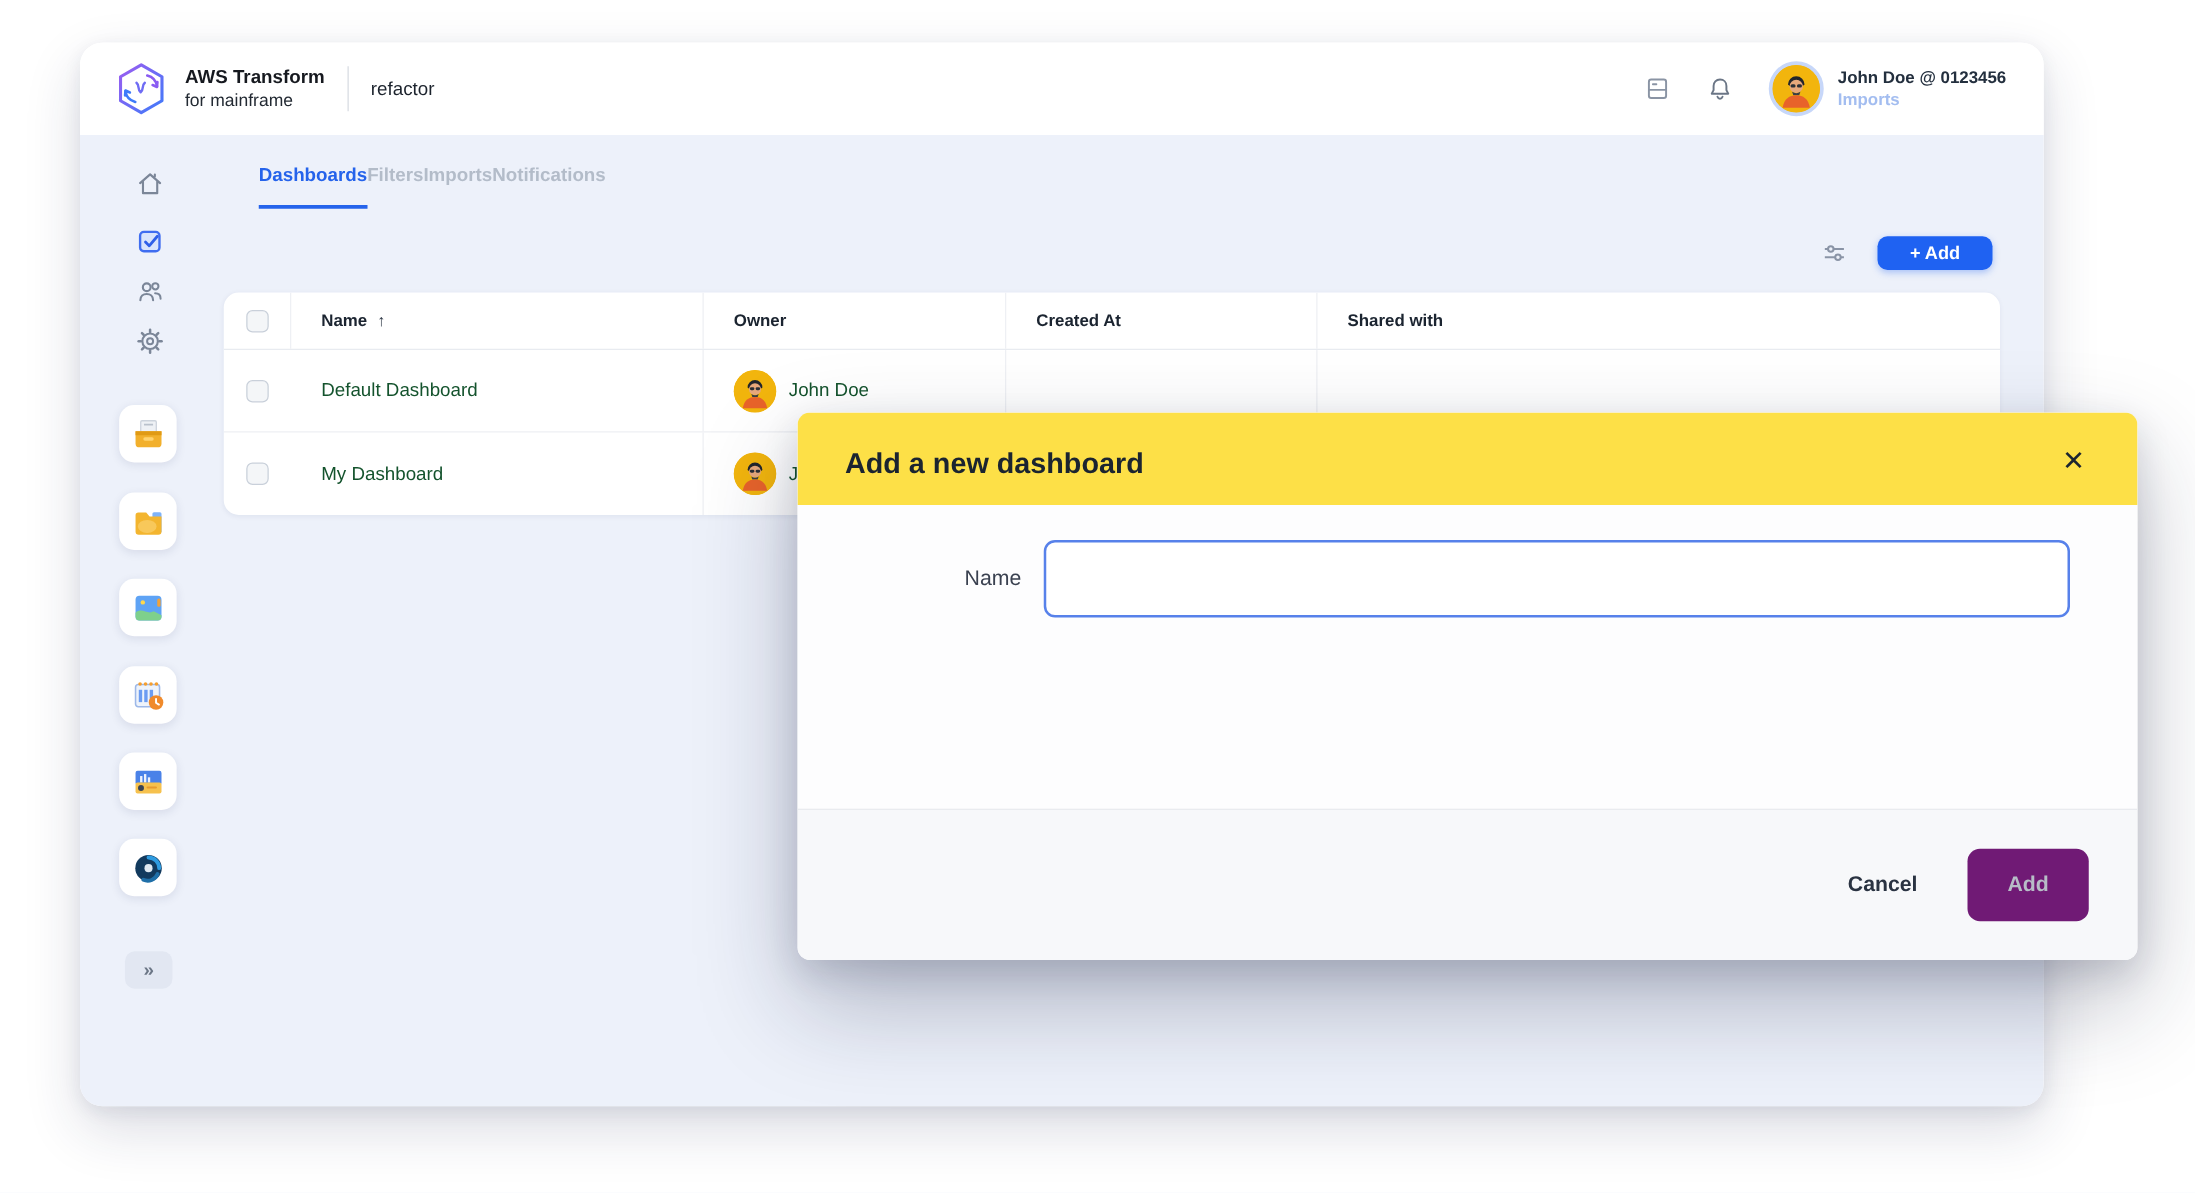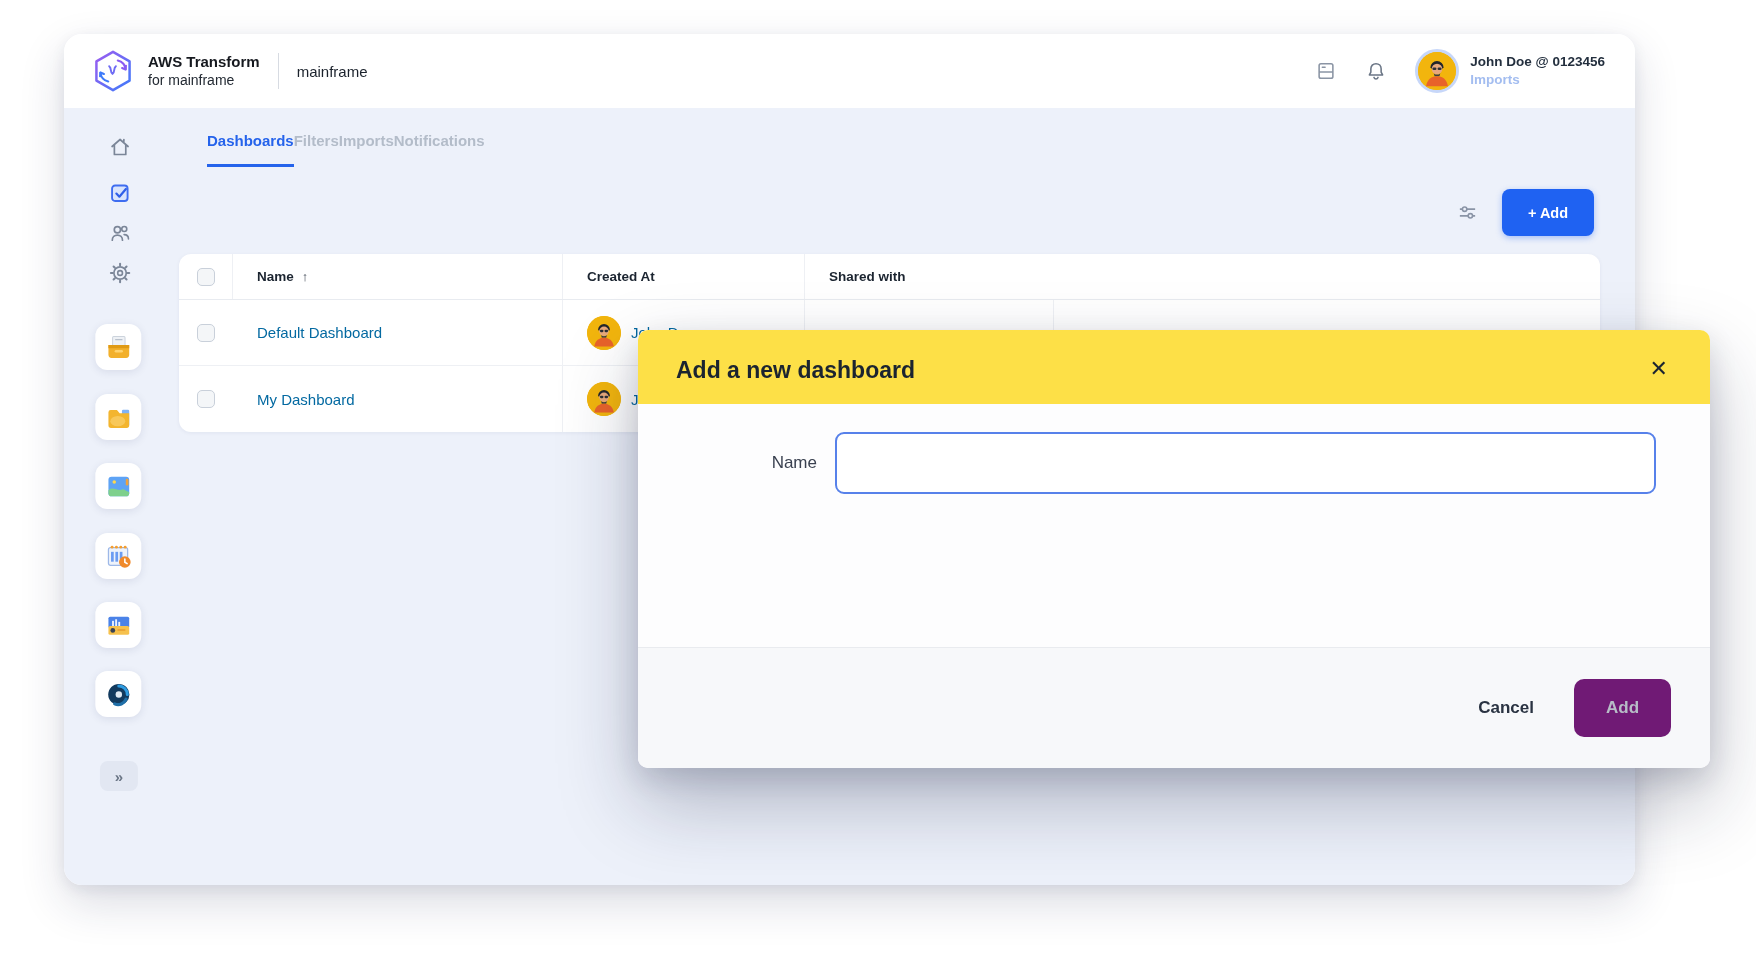--- a/index.html
+++ b/index.html
@@ -50,38 +50,38 @@
   .main { position:absolute; left:115px; top:0; width:1421px; }
 
   .tabs { display:flex; padding:24px 0 0 28px; }
   .tab { font-size:15px; font-weight:bold; color:#b3bcc9; padding-bottom:15px;
     cursor:pointer; border-bottom:3px solid transparent; }
   .tab.active { color:#2563eb; border-bottom-color:#2563eb; }
 
   .toolbar { display:flex; justify-content:flex-end; align-items:center;
     gap:24px; margin-top:22px; padding-right:6px; }
   .filter-icon { width:21px; height:21px; cursor:pointer; display:block; }
-  .add-btn { min-width:92px; height:47px; background:#1f62f2; color:#fff;
+  .add-btn { min-width:92px; height:27px; background:#1f62f2; color:#fff;
     font-weight:bold; font-size:14.5px; border:none; border-radius:8px;
     display:flex; align-items:center; justify-content:center; cursor:pointer;
     box-shadow:0 2px 6px rgba(31,98,242,.35); }
 
   
   .table-card { margin-top:18px; background:#fff; border-radius:12px; overflow:hidden;
     box-shadow:0 1px 4px rgba(25,40,90,.06); }
   .t-row { display:grid; grid-template-columns:54px 330px 242px 249px auto; align-items:center; }
   .t-head { height:46px; border-bottom:1px solid #e8ebf0; }
   .t-head .cell { font-weight:bold; font-size:13.5px; color:#1b2430; }
   .t-body-row { height:66px; border-bottom:1px solid #eef0f4; cursor:pointer; }
   .t-body-row:last-child { border-bottom:none; }
   .cell { height:100%; display:flex; align-items:center; padding:0 6px 0 24px; }
   .cell.cb { justify-content:center; padding:0; }
   .cell.sep { border-right:1px solid #eef0f4; }
   .t-head .cell.cb { border-right:1px solid #eef0f4; }
-  .body-text { font-size:15px; color:#0369a1; }
+  .body-text { font-size:15px; color:#14532d; }
   .checkbox { width:18px; height:18px; border:1.5px solid #c9d0da; border-radius:5px;
     background:#f4f6f8; cursor:pointer; }
   .sort-arrow { margin-left:8px; font-size:13px; color:#343d4b; }
   .owner-cell { display:flex; align-items:center; gap:10px; }
 
   
   .modal { position:absolute; left:638px; top:330px; width:1072px; height:438px;
     background:#fff; border-radius:10px; overflow:hidden; z-index:10;
     display:flex; flex-direction:column;
     box-shadow:0 35px 80px rgba(20,30,60,.28), 0 10px 28px rgba(20,30,60,.14); }
@@ -139,21 +139,21 @@
       <path d="M37.5 18.5 l-.4 4 l-3.6 -1.6" fill="none" stroke="#8a5cf2" stroke-width="2.2" stroke-linecap="round" stroke-linejoin="round"></path>
       <path d="M19 35 a11 11 0 0 1 -8.2 -9" fill="none" stroke="#3e7bfa" stroke-width="2.2" stroke-linecap="round"></path>
       <path d="M10.5 29.5 l.4 -4 l3.6 1.6" fill="none" stroke="#3e7bfa" stroke-width="2.2" stroke-linecap="round" stroke-linejoin="round"></path>
       <path d="M20 19 c3 2.5 .5 5.5 3.5 8 M27 19 c-3 2.5 -.5 5.5 -3.5 8" fill="none" stroke="#6f6cf4" stroke-width="2" stroke-linecap="round"></path>
     </svg>
     <div class="brand">
       <div class="l1">AWS Transform</div>
       <div class="l2">for mainframe</div>
     </div>
     <div class="brand-divider"></div>
-    <div class="product">mainframe</div>
+    <div class="product">refactor</div>
 
     <div class="topbar-right">
       <svg class="tb-icon" viewBox="0 0 24 24">
         <rect x="4.5" y="4" width="15" height="16" rx="2" fill="none" stroke="#8a94a4" stroke-width="1.7"></rect>
         <line x1="4.5" y1="13" x2="19.5" y2="13" stroke="#8a94a4" stroke-width="1.7"></line>
         <line x1="8" y1="8" x2="11" y2="8" stroke="#8a94a4" stroke-width="1.7" stroke-linecap="round"></line>
       </svg>
       <svg class="tb-icon" viewBox="0 0 24 24">
         <path d="M12 4 c3.4 0 5.6 2.4 5.6 5.6 v3.6 l1.6 3.1 H4.8 l1.6 -3.1 V9.6 C6.4 6.4 8.6 4 12 4 Z" fill="none" stroke="#6b7686" stroke-width="1.7" stroke-linejoin="round"></path>
         <path d="M9.8 19 c.4 1.1 1.1 1.7 2.2 1.7 s1.8 -.6 2.2 -1.7" fill="none" stroke="#6b7686" stroke-width="1.7" stroke-linecap="round"></path>
@@ -301,20 +301,21 @@
 
       <div class="table-card">
         <div class="t-row t-head">
           <div class="cell cb">
             <div class="checkbox"></div>
           </div>
           <div class="cell sep">
             <span>Name</span>
             <span class="sort-arrow">↑</span>
           </div>
+          <div class="cell sep">Owner</div>
           <div class="cell sep">Created At</div>
           <div class="cell">Shared with</div>
         </div>
 
         <div class="t-row t-body-row">
           <div class="cell cb">
             <div class="checkbox"></div>
           </div>
           <div class="cell sep body-text">Default Dashboard</div>
           <div class="cell sep">

